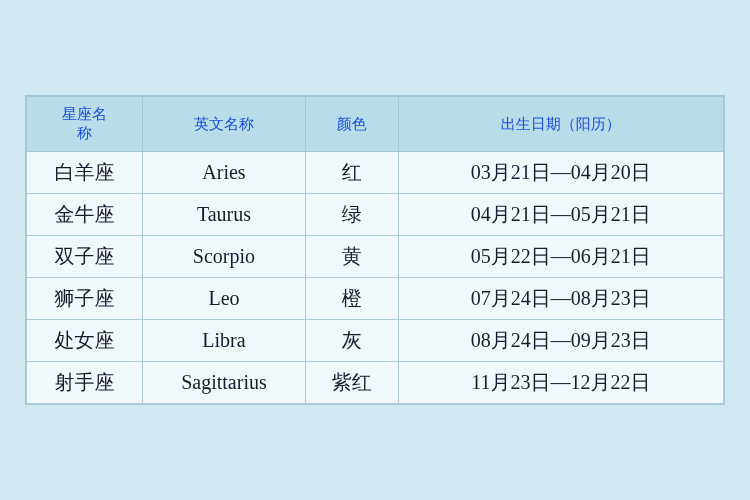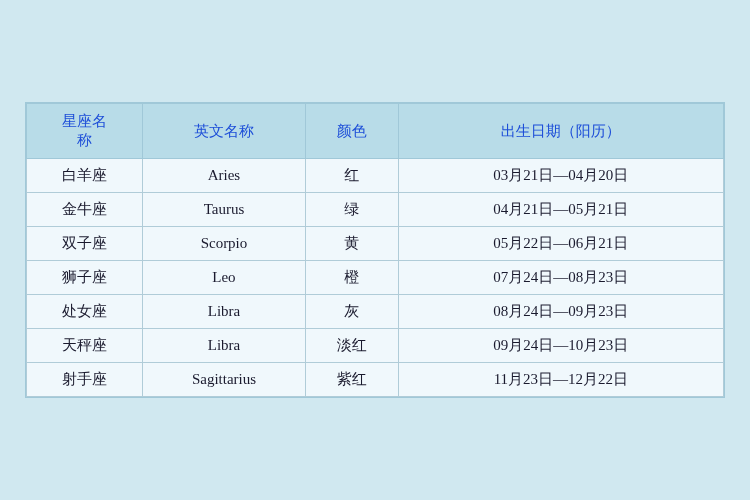--- a/index.html
+++ b/index.html
@@ -45,21 +45,21 @@
 
     tbody tr {
       background-color: #f0f8fc;
     }
 
     tbody td {
       border: 1px solid #b0ccd8;
       padding: 7px 12px;
       text-align: center;
       color: #1a1a2e;
-      font-size: 15px;
+      font-size: 20px;
     }
 
     .col-chinese { width: 100px; }
     .col-english { width: 140px; }
     .col-color   { width: 80px; }
     .col-date    { width: 280px; }
   </style>
 </head>
 <body>
 
@@ -98,26 +98,20 @@
           <td>橙</td>
           <td>07月24日—08月23日</td>
         </tr>
         <tr>
           <td>处女座</td>
           <td>Libra</td>
           <td>灰</td>
           <td>08月24日—09月23日</td>
         </tr>
         <tr>
-          <td>天秤座</td>
-          <td>Libra</td>
-          <td>淡红</td>
-          <td>09月24日—10月23日</td>
-        </tr>
-        <tr>
           <td>射手座</td>
           <td>Sagittarius</td>
           <td>紫红</td>
           <td>11月23日—12月22日</td>
         </tr>
       </tbody>
   </table>
 </div>
 
 </body></html>

